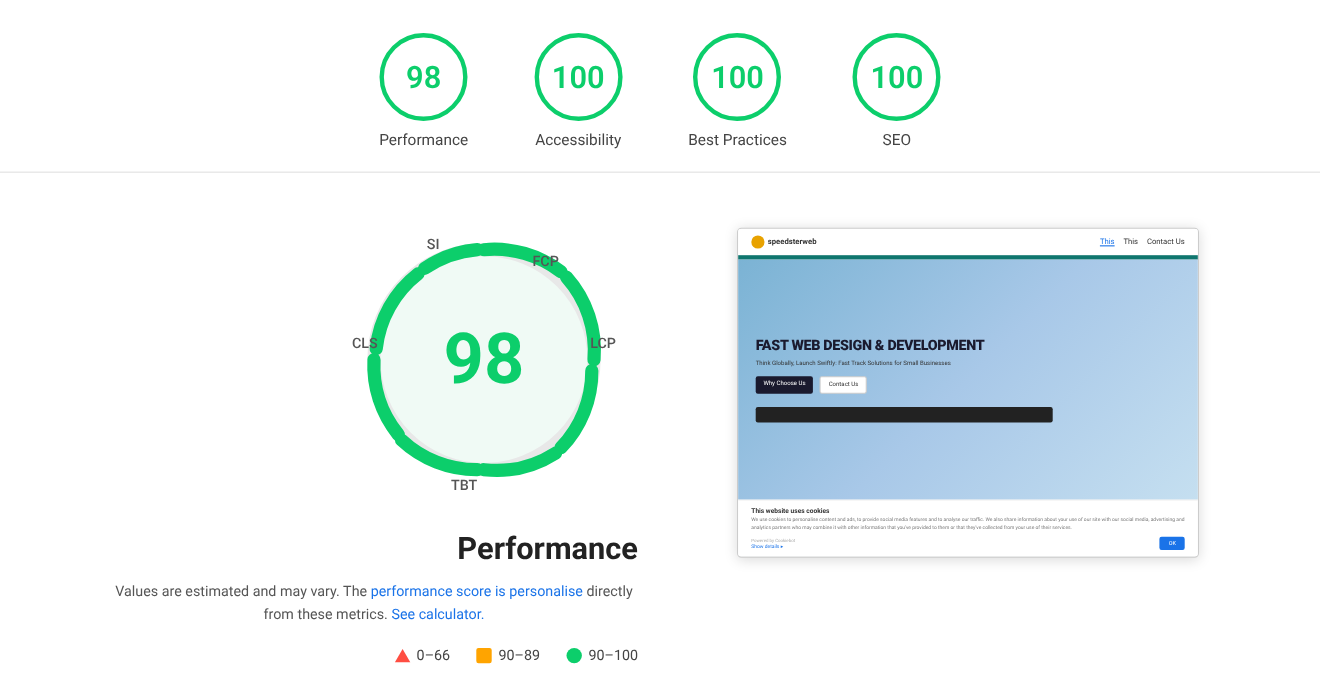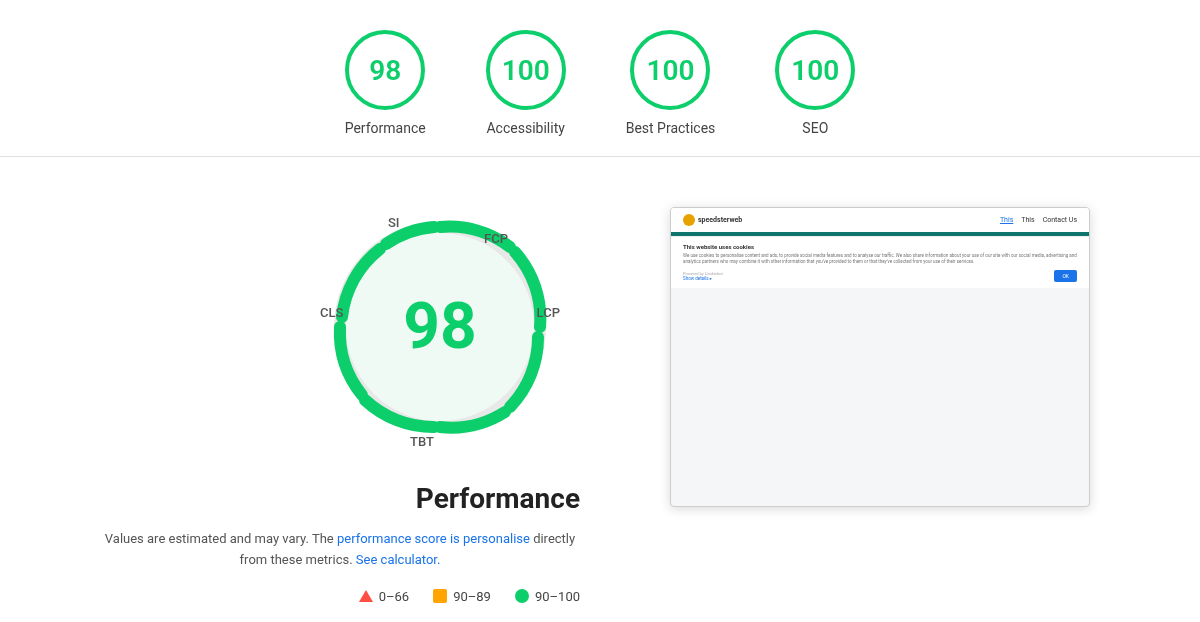--- a/index.html
+++ b/index.html
@@ -437,20 +437,29 @@
             <div class="preview-logo-icon"></div>
             <span>speedsterweb</span>
           </div>
           <div class="preview-nav-links">
             <span>This</span>
             <span>This</span>
             <span>Contact Us</span>
           </div>
         </div>
 
+        <div class="preview-hero">
+          <div class="preview-hero-title">FAST WEB DESIGN &amp; DEVELOPMENT</div>
+          <div class="preview-hero-sub">Think Globally, Launch Swiftly: Fast Track Solutions for Small Businesses</div>
+          <div class="preview-buttons">
+            <div class="preview-btn-dark">Why Choose Us</div>
+            <div class="preview-btn-outline">Contact Us</div>
+          </div>
+          <div class="preview-dark-bar"></div>
+        </div>
 
         <div class="preview-footer-area">
           <div class="preview-footer-title">This website uses cookies</div>
           <div class="preview-footer-text">We use cookies to personalise content and ads, to provide social media features and to analyse our traffic. We also share information about your use of our site with our social media, advertising and analytics partners who may combine it with other information that you've provided to them or that they've collected from your use of their services.</div>
           <div class="preview-footer-row">
             <div>
               <div class="preview-footer-brand">Powered by Cookiebot</div>
               <div class="preview-show-details">Show details ▸</div>
             </div>
             <div class="preview-ok-btn">OK</div>

